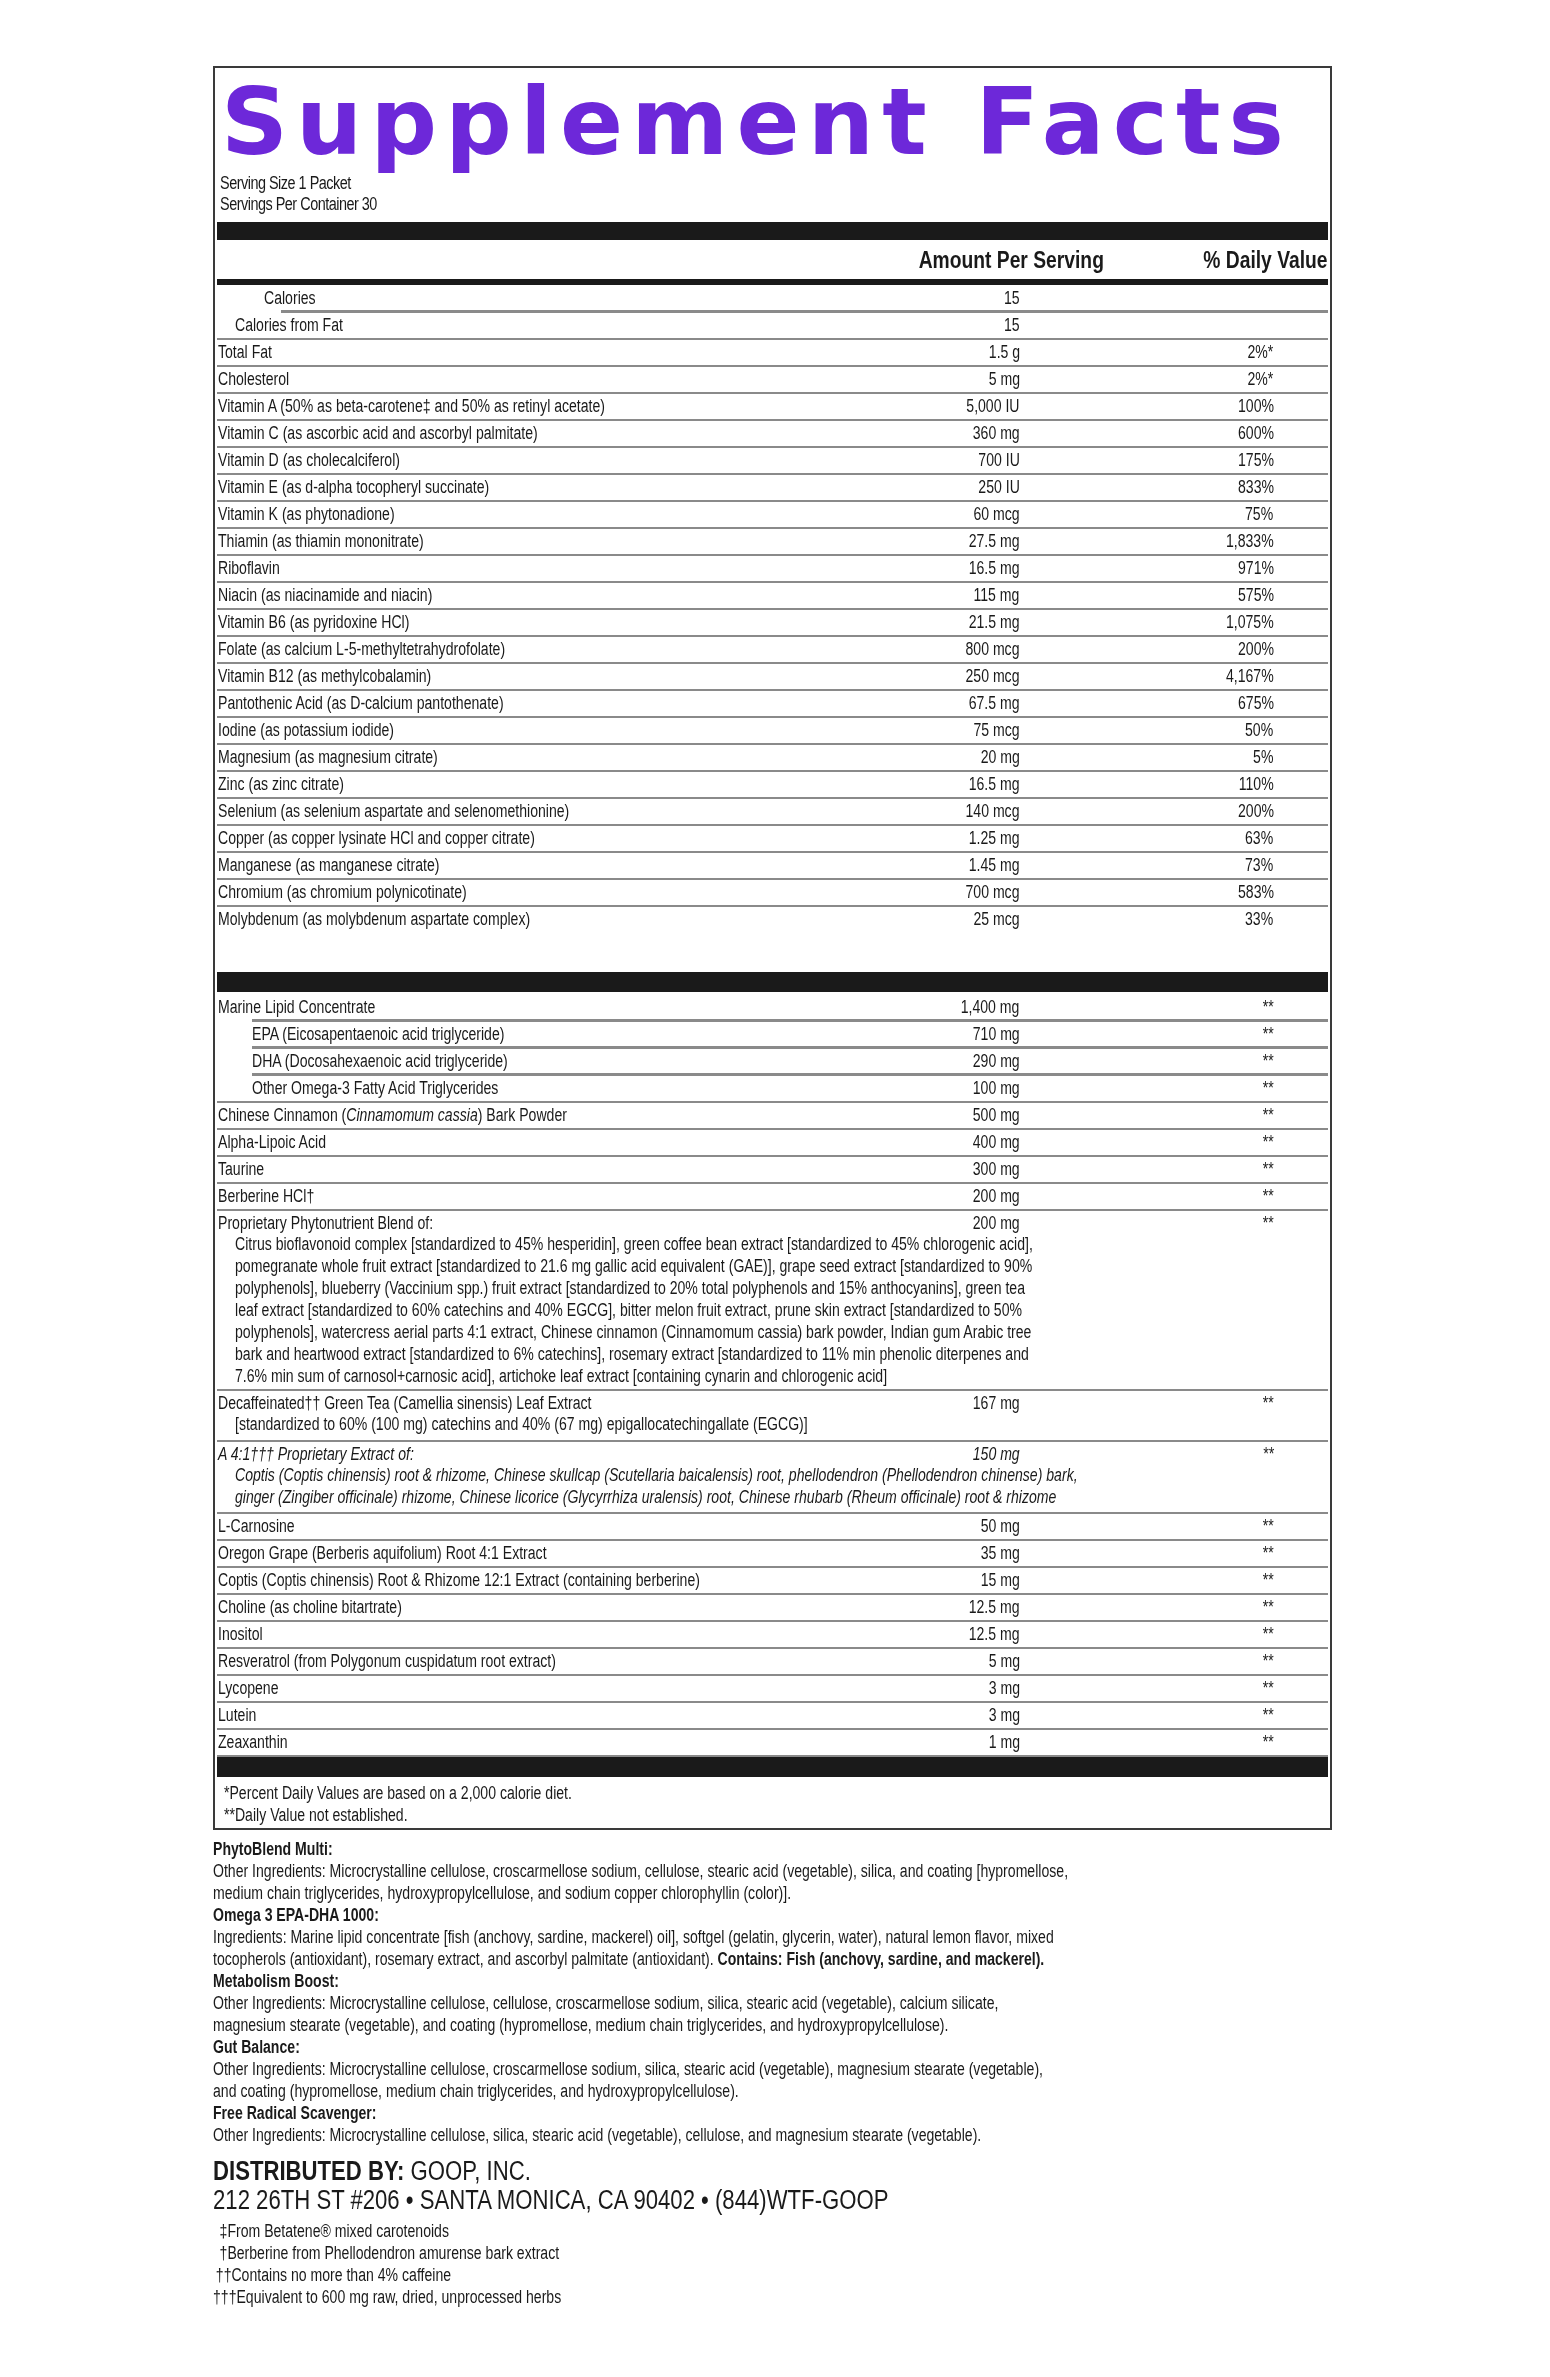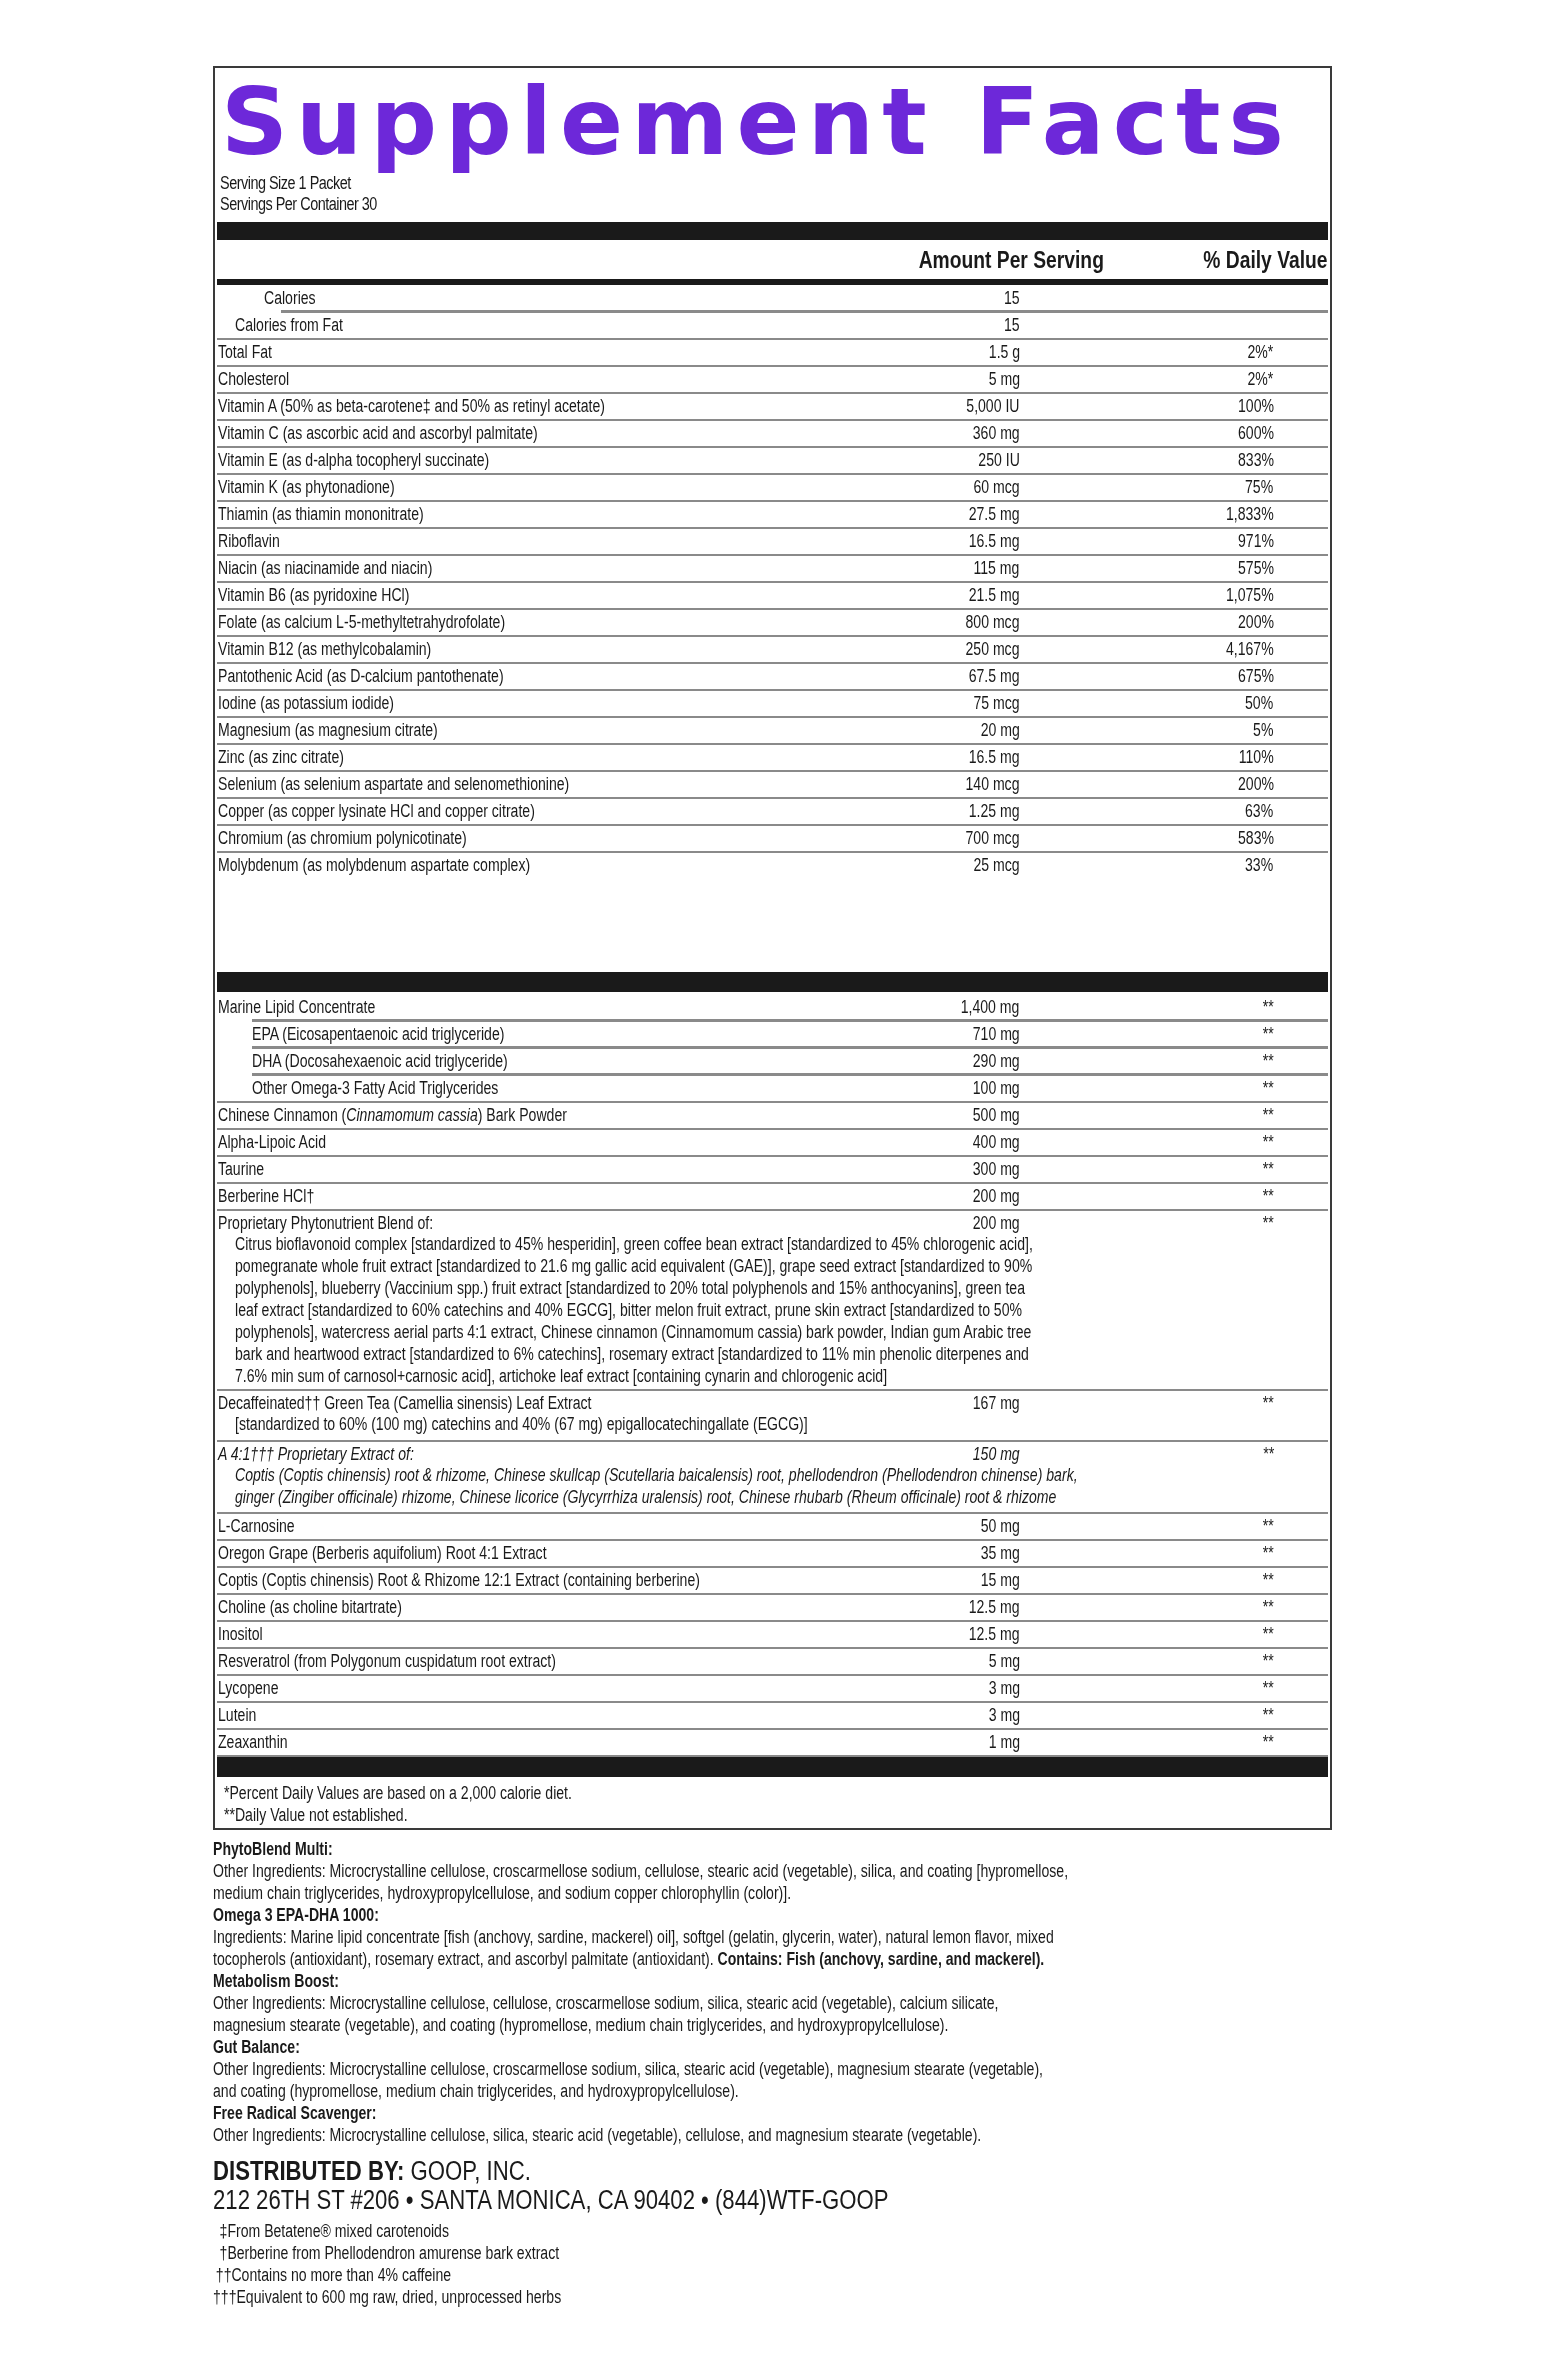--- a/index.html
+++ b/index.html
@@ -72,20 +72,25 @@
         <span class="cell-name">Vitamin A (50% as beta-carotene‡ and 50% as retinyl acetate)</span>
         <span class="cell-amt">5,000 IU</span>
         <span class="cell-dv">100%</span>
       </div>
     <div class="row">
         <span class="cell-name">Vitamin C (as ascorbic acid and ascorbyl palmitate)</span>
         <span class="cell-amt">360 mg</span>
         <span class="cell-dv">600%</span>
       </div>
     <div class="row">
+        <span class="cell-name">Vitamin D (as cholecalciferol)</span>
+        <span class="cell-amt">700 IU</span>
+        <span class="cell-dv">175%</span>
+      </div>
+    <div class="row">
         <span class="cell-name">Vitamin E (as d-alpha tocopheryl succinate)</span>
         <span class="cell-amt">250 IU</span>
         <span class="cell-dv">833%</span>
       </div>
     <div class="row">
         <span class="cell-name">Vitamin K (as phytonadione)</span>
         <span class="cell-amt">60 mcg</span>
         <span class="cell-dv">75%</span>
       </div>
     <div class="row">
@@ -140,20 +145,25 @@
       </div>
     <div class="row">
         <span class="cell-name">Selenium (as selenium aspartate and selenomethionine)</span>
         <span class="cell-amt">140 mcg</span>
         <span class="cell-dv">200%</span>
       </div>
     <div class="row">
         <span class="cell-name">Copper (as copper lysinate HCl and copper citrate)</span>
         <span class="cell-amt">1.25 mg</span>
         <span class="cell-dv">63%</span>
+      </div>
+    <div class="row">
+        <span class="cell-name">Manganese (as manganese citrate)</span>
+        <span class="cell-amt">1.45 mg</span>
+        <span class="cell-dv">73%</span>
       </div>
     <div class="row">
         <span class="cell-name">Chromium (as chromium polynicotinate)</span>
         <span class="cell-amt">700 mcg</span>
         <span class="cell-dv">583%</span>
       </div>
     <div class="row no-border">
         <span class="cell-name">Molybdenum (as molybdenum aspartate complex)</span>
         <span class="cell-amt">25 mcg</span>
         <span class="cell-dv">33%</span>

